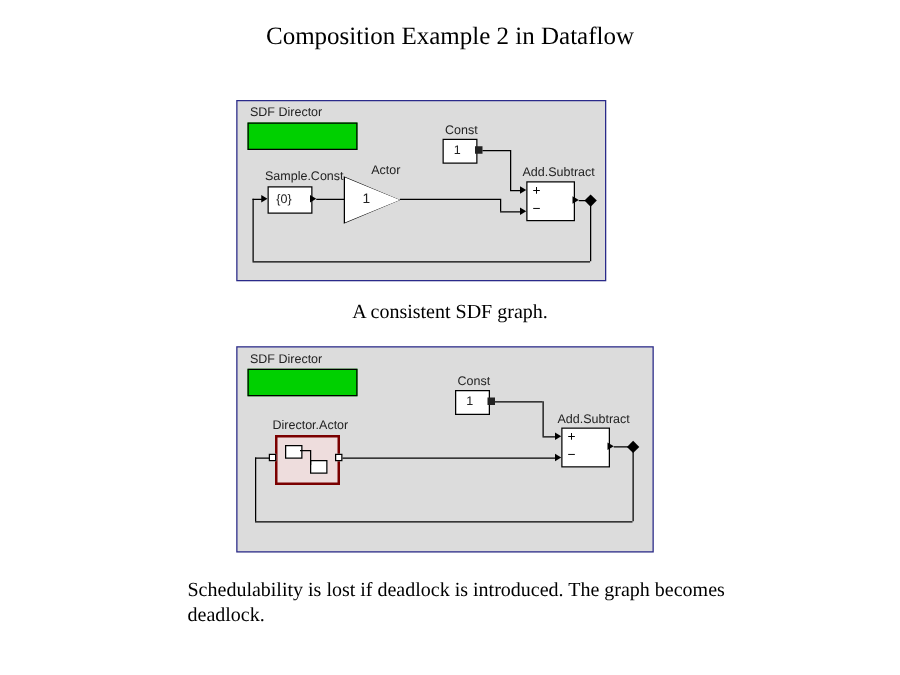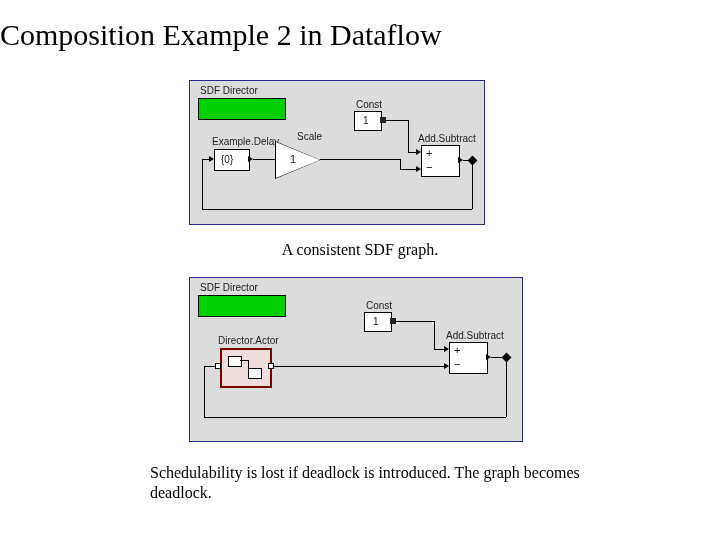--- a/index.html
+++ b/index.html
@@ -14,21 +14,22 @@
   .slide {
     position: relative;
     width: 720px;
     height: 540px;
   }
   .title {
     position: absolute;
     top: 18px;
     left: 0;
     width: 720px;
-    font-size: 30px;
+    text-align: center;
+    font-size: 20px;
   }
   .caption1 {
     position: absolute;
     top: 241px;
     left: 0;
     width: 720px;
     text-align: center;
     font-size: 16px;
   }
   .caption2 {
@@ -123,28 +124,28 @@
 
     <div class="lab" style="left:10px; top:4px;">SDF Director</div>
     <div class="director" style="left:8px; top:17px; width:86px; height:20px;"></div>
 
     <div class="lab" style="left:166px; top:18px;">Const</div>
     <div class="actor-box" style="left:164px; top:30px; width:26px; height:18px;">
       <div class="lab" style="left:8px; top:3px; font-size:10px;">1</div>
     </div>
     <div class="port-dark" style="left:190px; top:36px;"></div>
 
-    <div class="lab" style="left:22px; top:55px;">Example.Delay</div>
+    <div class="lab" style="left:22px; top:55px;">Sample.Const</div>
     <div class="actor-box" style="left:24px; top:68px; width:34px; height:20px;">
       <div class="lab" style="left:6px; top:4px;">{0}</div>
     </div>
     <div class="trap" style="left:19px; top:75px;"></div>
     <div class="trap" style="left:58px; top:75px;"></div>
 
-    <div class="lab" style="left:107px; top:50px;">Scale</div>
+    <div class="lab" style="left:107px; top:50px;">Actor</div>
     <div class="tri-outline" style="left:85px; top:60px;"></div>
     <div class="triangle" style="left:86px; top:61px;"></div>
     <div class="lab" style="left:100px; top:72px; font-size:11px;">1</div>
 
     <div class="lab" style="left:228px; top:52px;">Add.Subtract</div>
     <div class="actor-box" style="left:231px; top:64px; width:37px; height:30px;">
       <div class="add-plus" style="left:4px; top:1px;">+</div>
       <div class="add-minus" style="left:4px; top:15px;">−</div>
     </div>
     <div class="trap" style="left:226px; top:68px;"></div>

